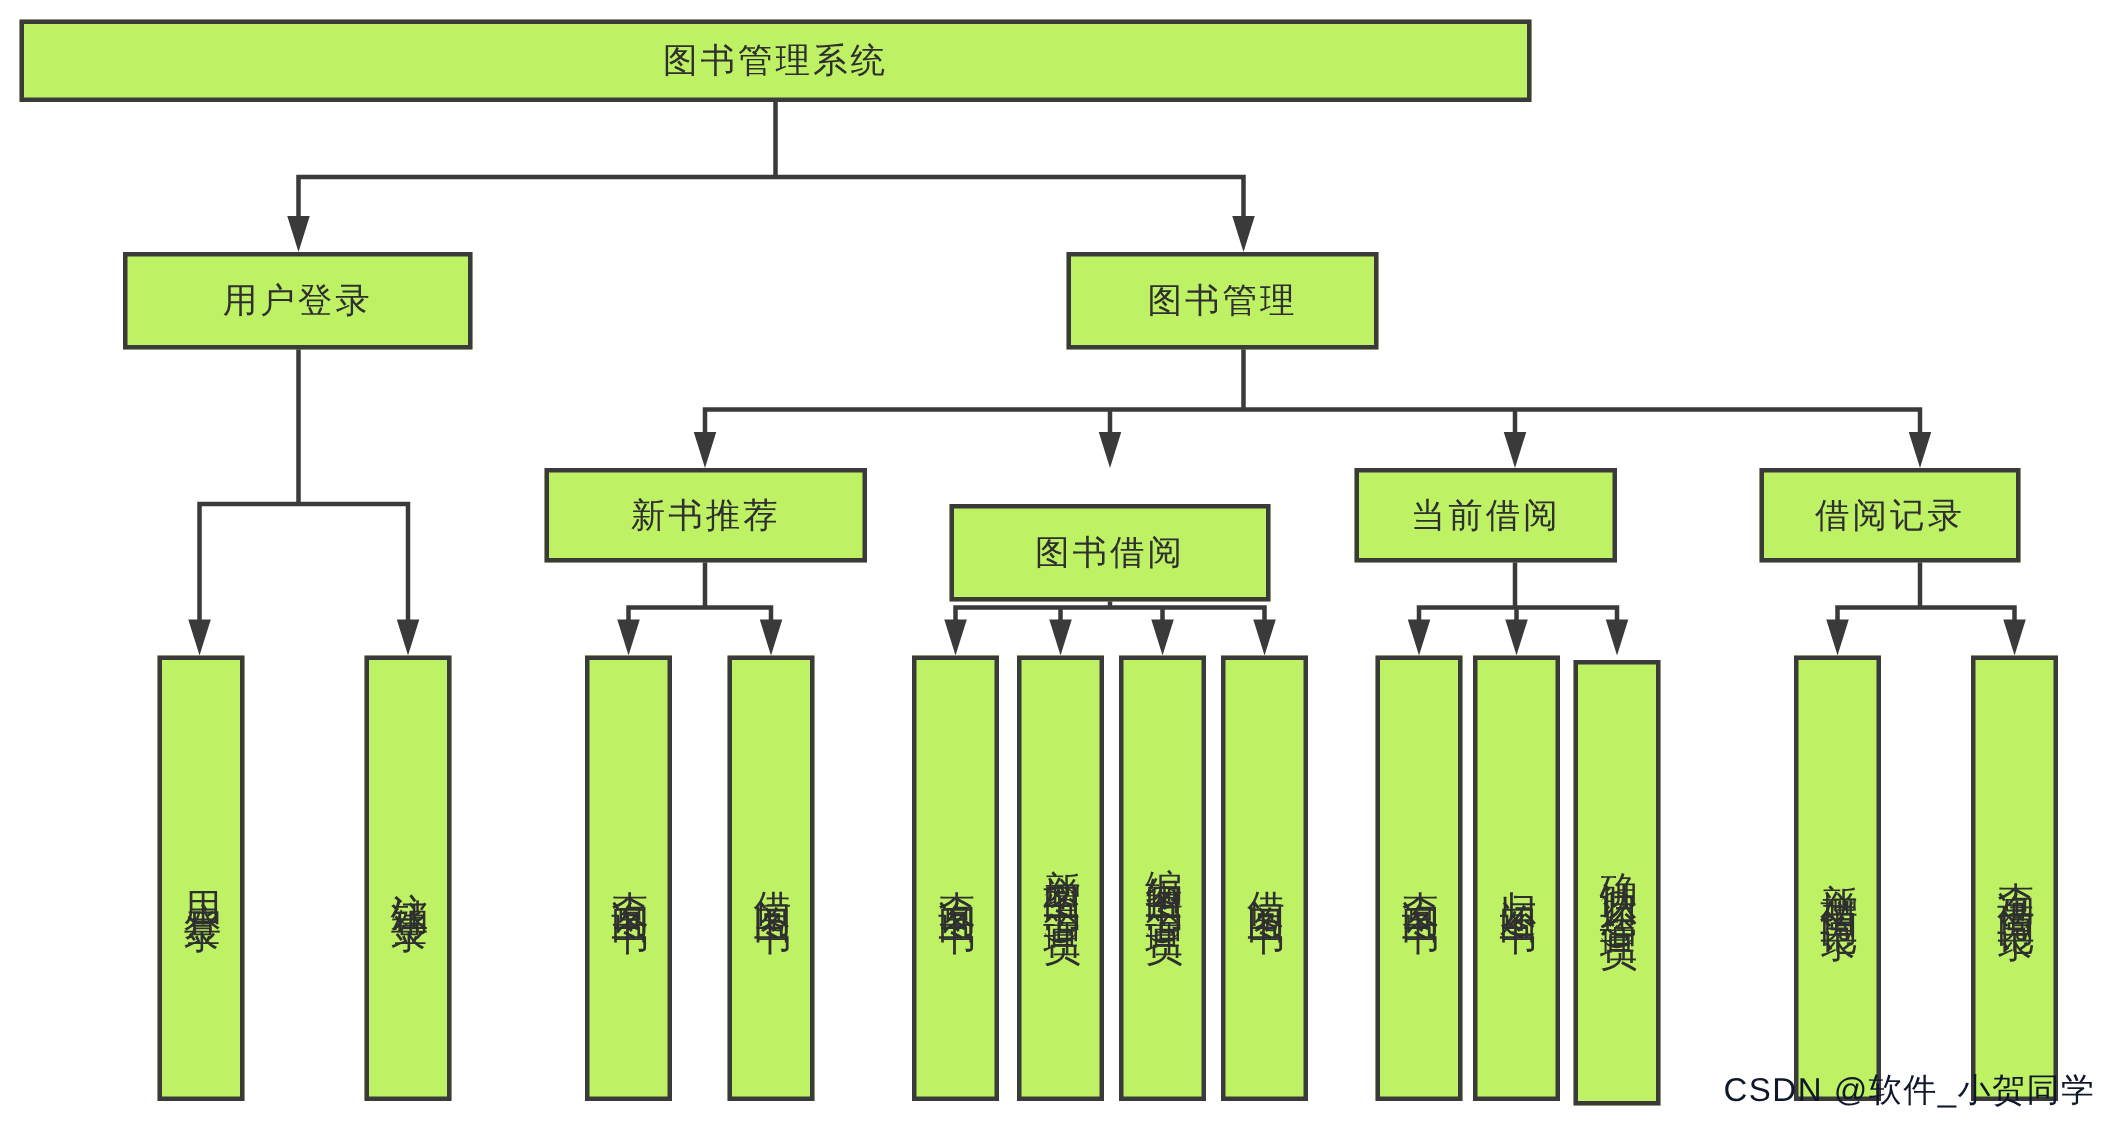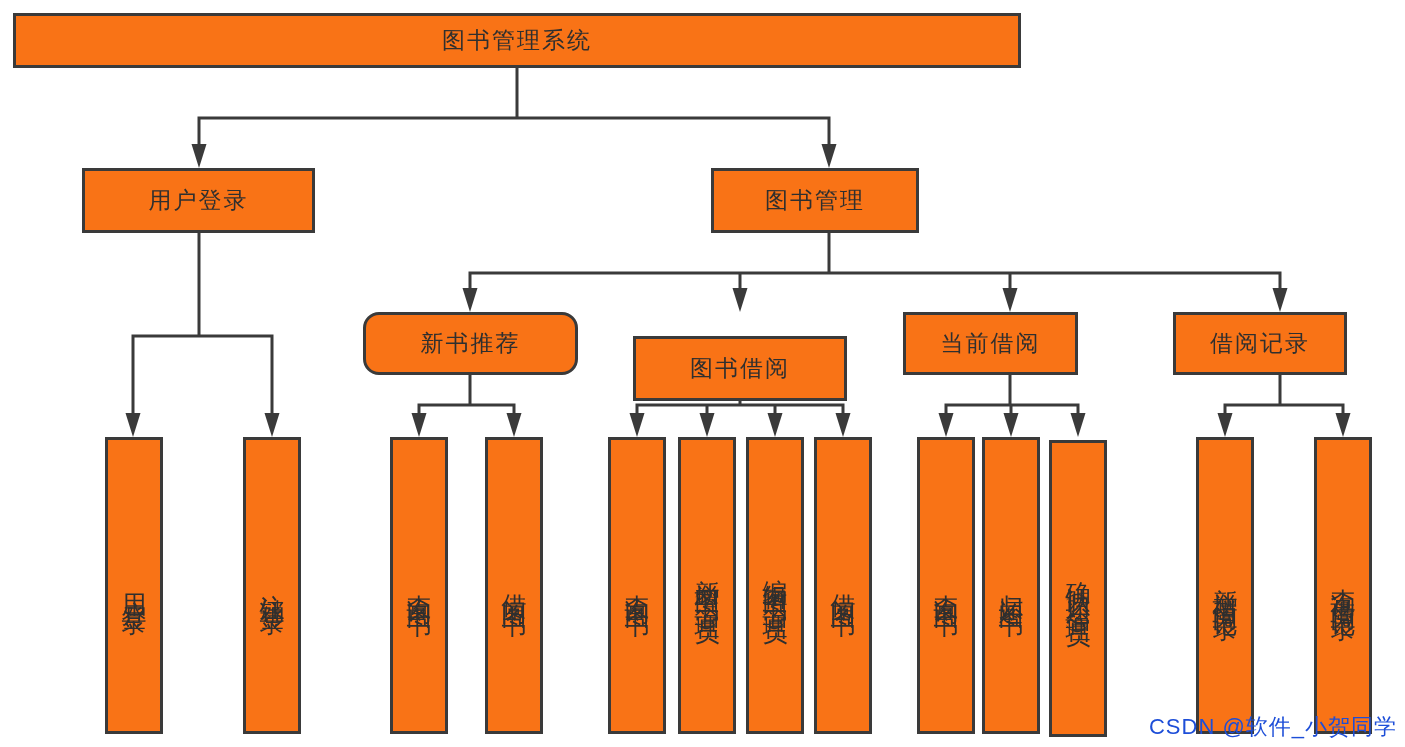--- a/index.html
+++ b/index.html
@@ -2,30 +2,30 @@
 <html><head>
 <meta charset="utf-8">
 <style>
   html,body{margin:0;padding:0;background:#ffffff;}
   #canvas{
     position:relative;width:1405px;height:747px;background:#ffffff;
     font-family:"Liberation Sans","DejaVu Sans",sans-serif;color:#2f2f2f;overflow:hidden;
   }
   #wires{position:absolute;left:0;top:0;width:1405px;height:747px;}
   .node{
-    position:absolute;background:#f97316;border:3px solid #3a3a3a;box-sizing:border-box;
+    position:absolute;background:#bef264;border:3px solid #3a3a3a;box-sizing:border-box;
     display:flex;align-items:center;justify-content:center;text-align:center;
   }
   .h-node{font-size:23px;letter-spacing:2px;white-space:nowrap;}
   .v-node{
     writing-mode:vertical-rl;text-orientation:mixed;
     font-size:25px;letter-spacing:6px;line-height:1;
   }
   .watermark{
-    position:absolute;right:8px;bottom:5px;font-size:22px;color:#1d4ed8;
+    position:absolute;right:8px;bottom:5px;font-size:22px;color:#0f172a;
     letter-spacing:1px;white-space:nowrap;
   }
   .wire{stroke:#3a3a3a;stroke-width:3;fill:none;stroke-linecap:square;}
   .arrow{fill:#3a3a3a;stroke:none;}
 </style>
 </head>
 <body>
 
 <div id="canvas">
 
@@ -70,21 +70,21 @@
       <polygon class="arrow" points="1217.5,413 1232.5,413 1225,437"></polygon>
       <polygon class="arrow" points="1335.5,413 1350.5,413 1343,437"></polygon>
     </g>
   </svg>
 
   <div class="node h-node" style="left:13px;top:13px;width:1008px;height:55px;">图书管理系统</div>
 
   <div class="node h-node" style="left:82px;top:168px;width:233px;height:65px;">用户登录</div>
   <div class="node h-node" style="left:711px;top:168px;width:208px;height:65px;">图书管理</div>
 
-  <div class="node h-node" style="left:363px;top:312px;width:215px;height:63px;border-radius:16px;">新书推荐</div>
+  <div class="node h-node" style="left:363px;top:312px;width:215px;height:63px;">新书推荐</div>
   <div class="node h-node" style="left:633px;top:312px;width:214px;height:65px;margin-top:24px;">图书借阅</div>
   <div class="node h-node" style="left:903px;top:312px;width:175px;height:63px;">当前借阅</div>
   <div class="node h-node" style="left:1173px;top:312px;width:174px;height:63px;">借阅记录</div>
 
   <div class="node v-node" style="left:105px;top:437px;width:58px;height:297px;">用户登录</div>
   <div class="node v-node" style="left:243px;top:437px;width:58px;height:297px;">注销登录</div>
 
   <div class="node v-node" style="left:390px;top:437px;width:58px;height:297px;">查询图书</div>
   <div class="node v-node" style="left:485px;top:437px;width:58px;height:297px;">借阅图书</div>
 

